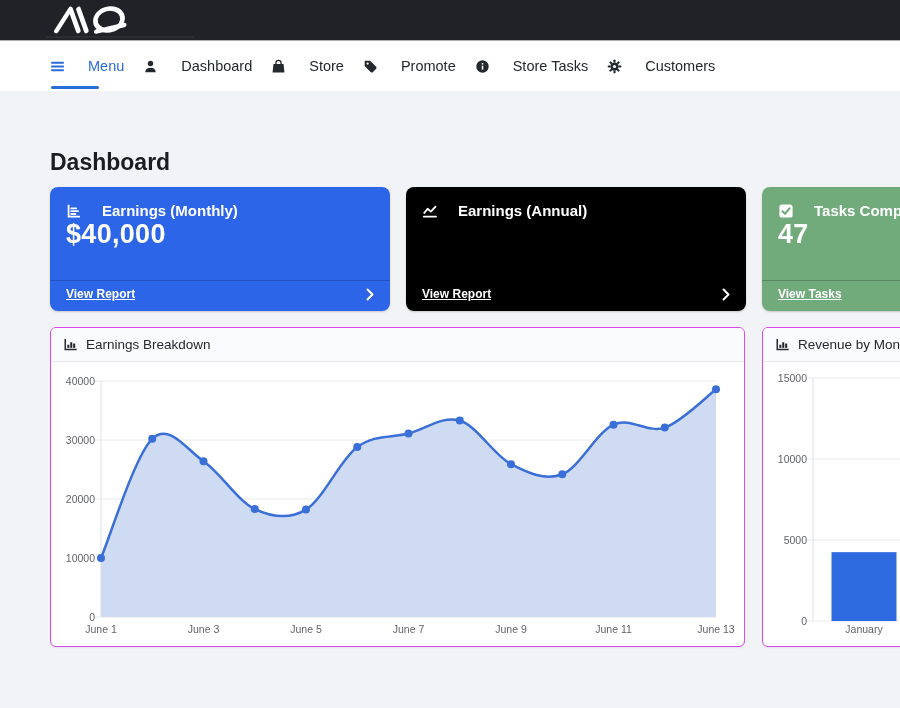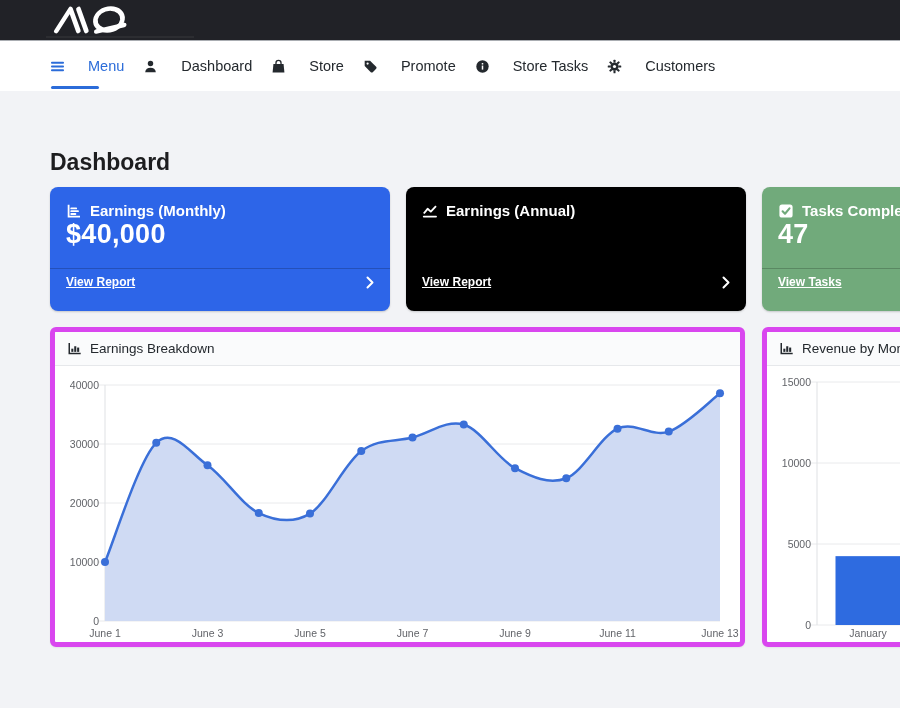--- a/index.html
+++ b/index.html
@@ -33,34 +33,34 @@
   .content{padding-left:50px;}
   h1.page-title{
     margin:56px 0 0 0;font-size:23px;line-height:31px;font-weight:700;color:#1d1d1f;
   }
   
   .cards-row{display:flex;gap:16px;margin-top:9px;width:1102px;}
   .stat-card{
     width:340px;height:124px;border-radius:8px;color:#fff;position:relative;
     box-shadow:0 1px 2px rgba(0,0,0,.18);
   }
-  .stat-head{display:flex;align-items:center;gap:8px;padding:15px 16px 0;font-size:15px;font-weight:700;}
+  .stat-head{display:flex;align-items:center;gap:20px;padding:15px 16px 0;font-size:15px;font-weight:700;}
   .stat-head .cicon{width:16px;height:16px;}
   .stat-value{padding:0 16px;margin-top:0;font-size:27px;font-weight:700;letter-spacing:.3px;}
   .stat-foot{
-    position:absolute;left:0;right:0;bottom:16px;height:26px;
+    position:absolute;left:0;right:0;bottom:4px;height:26px;
     border-top:1px solid rgba(0,0,0,.2);
     display:flex;align-items:center;justify-content:space-between;
     padding:0 16px;font-size:12px;font-weight:700;
   }
   .stat-foot a{color:#fff;text-decoration:underline;cursor:pointer;}
   
   .charts-row{display:flex;gap:17px;margin-top:16px;width:1102px;}
   .chart-card{
-    background:#fff;border:5px solid #d946ef;border-radius:6px;overflow:hidden;
+    background:#fff;border:1px solid #d946ef;border-radius:6px;overflow:hidden;
     box-shadow:0 1px 2px rgba(0,0,0,.06);height:320px;box-sizing:border-box;
   }
   .chart-card.left{width:695px;}
   .chart-card.right{width:340px;}
   .chart-head{
     height:33px;background:#fafbfc;border-bottom:1px solid #e6e8eb;
     display:flex;align-items:center;gap:8px;padding:0 12px;font-size:13.5px;color:#24292e;
   }
   .chart-head .hicon{width:15px;height:15px;}
   svg.chart{display:block;}

